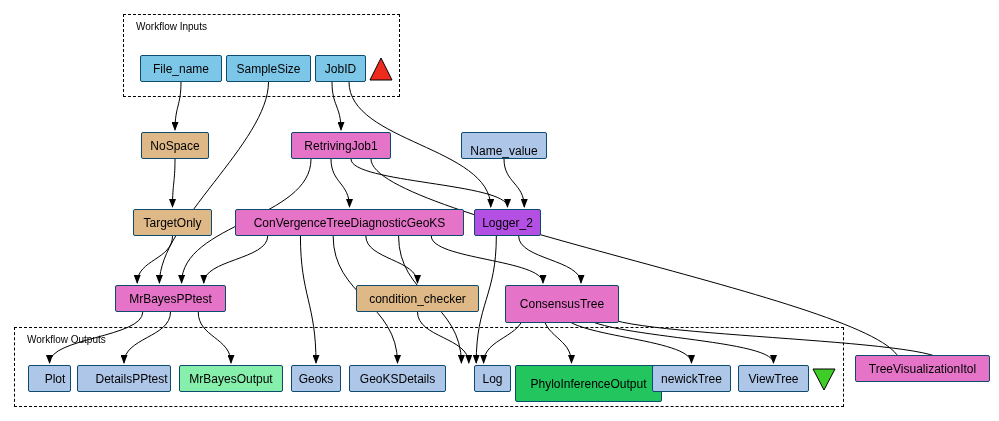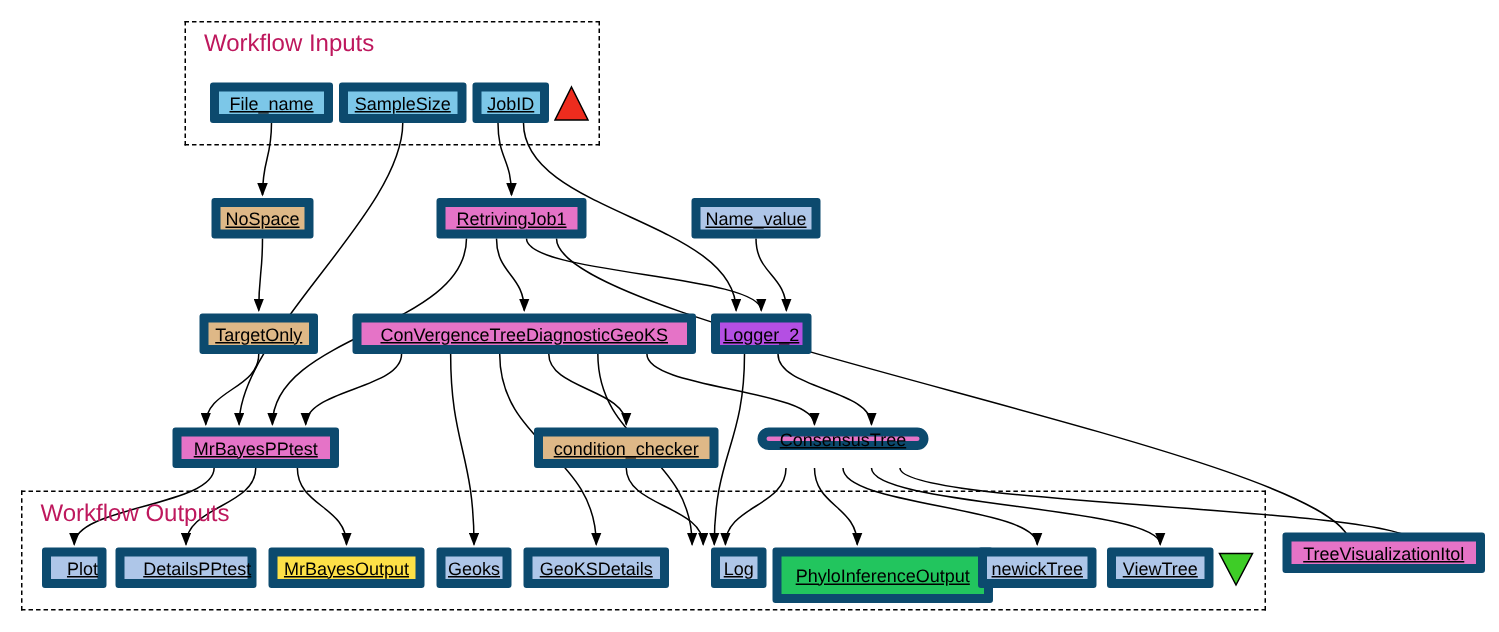--- a/index.html
+++ b/index.html
@@ -16,33 +16,32 @@
     pointer-events:none;
   }
   #edge-layer path.edge { fill:none; stroke-width:1; }
   .group {
     position:absolute;
     border:1.5px dashed #000;
     box-sizing:border-box;
   }
   .group-label {
     position:absolute; left:12px; top:6px;
-    font-size:16px; color:#be185d; white-space:nowrap;
+    font-size:10px; color:#000000; white-space:nowrap;
   }
   .node {
     position:absolute;
-    border:6px solid #0c4a6e;
+    border:1px solid #0c4a6e;
     border-radius:2px;
     box-sizing:border-box;
     display:flex; align-items:center; justify-content:center;
     font-size:12px; color:#000;
     white-space:nowrap;
     cursor:default;
     z-index:2;
-    text-decoration:underline;
   }
   .tri { position:absolute; z-index:2; }
   .tri polygon { stroke:#000; stroke-width:1; }
 </style>
 </head>
 <body>
 
 <div id="stage">
 
   <svg id="edge-layer" width="999" height="421" viewBox="0 0 999 421" xmlns="http://www.w3.org/2000/svg">
@@ -108,48 +107,48 @@
       </div>
       <div class="node" style="left: 315px; top: 55px; width: 51px; height: 27px; background: rgb(124, 199, 232);">
         <span>JobID</span>
       </div>
       <div class="node" style="left: 141px; top: 132px; width: 68px; height: 27px; background: rgb(222, 184, 135);">
         <span>NoSpace</span>
       </div>
       <div class="node" style="left: 291px; top: 132px; width: 100px; height: 27px; background: rgb(229, 115, 199);">
         <span>RetrivingJob1</span>
       </div>
-      <div class="node" style="left: 461px; top: 132px; width: 86px; height: 27px; background: rgb(174, 198, 232);">
+      <div class="node" style="left: 461px; top: 132px; width: 86px; height: 27px; background: rgb(174, 198, 232); align-items: flex-end;">
         <span>Name_value</span>
       </div>
       <div class="node" style="left: 133px; top: 209px; width: 79px; height: 27px; background: rgb(222, 184, 135);">
         <span>TargetOnly</span>
       </div>
       <div class="node" style="left: 235px; top: 209px; width: 229px; height: 27px; background: rgb(229, 115, 199);">
         <span>ConVergenceTreeDiagnosticGeoKS</span>
       </div>
       <div class="node" style="left: 474px; top: 209px; width: 67px; height: 27px; background: rgb(180, 79, 227);">
         <span>Logger_2</span>
       </div>
       <div class="node" style="left: 115px; top: 285px; width: 111px; height: 27px; background: rgb(229, 115, 199);">
         <span>MrBayesPPtest</span>
       </div>
       <div class="node" style="left: 356px; top: 285px; width: 123px; height: 27px; background: rgb(222, 184, 135);">
         <span>condition_checker</span>
       </div>
-      <div class="node" style="left: 505px; top: 285px; width: 114px; height: 15px; background: rgb(229, 115, 199); border-radius: 12px;">
+      <div class="node" style="left: 505px; top: 285px; width: 114px; height: 38px; background: rgb(229, 115, 199);">
         <span>ConsensusTree</span>
       </div>
       <div class="node" style="left: 28px; top: 365px; width: 43px; height: 27px; background: rgb(174, 198, 232); padding-left: 11px;">
         <span>Plot</span>
       </div>
       <div class="node" style="left: 77px; top: 365px; width: 94px; height: 27px; background: rgb(174, 198, 232); padding-left: 15px;">
         <span>DetailsPPtest</span>
       </div>
-      <div class="node" style="left: 179px; top: 365px; width: 104px; height: 27px; background: #fde047;">
+      <div class="node" style="left: 179px; top: 365px; width: 104px; height: 27px; background: #86efac;">
         <span>MrBayesOutput</span>
       </div>
       <div class="node" style="left: 291px; top: 365px; width: 50px; height: 27px; background: rgb(174, 198, 232);">
         <span>Geoks</span>
       </div>
       <div class="node" style="left: 349px; top: 365px; width: 97px; height: 27px; background: rgb(174, 198, 232);">
         <span>GeoKSDetails</span>
       </div>
       <div class="node" style="left: 454px; top: 365px; width: 37px; height: 27px; background: rgb(174, 198, 232); margin-left: 20px;">
         <span>Log</span>

